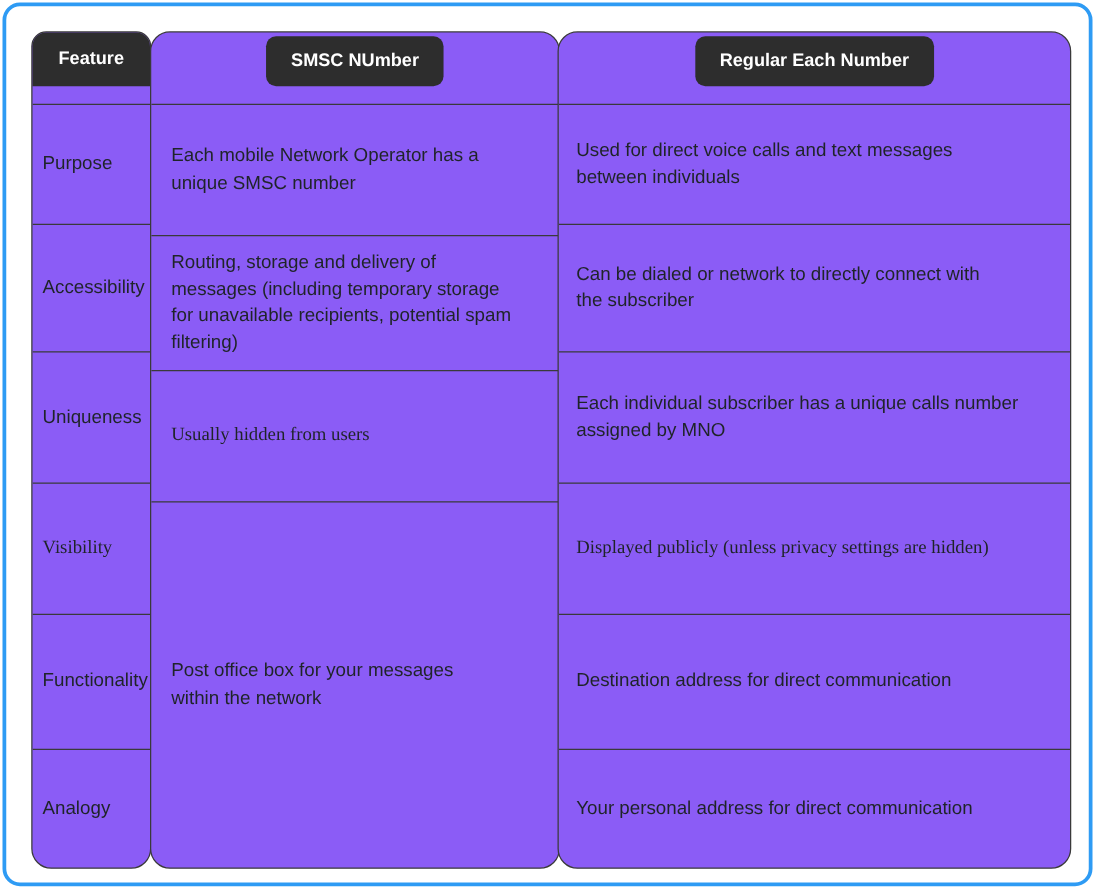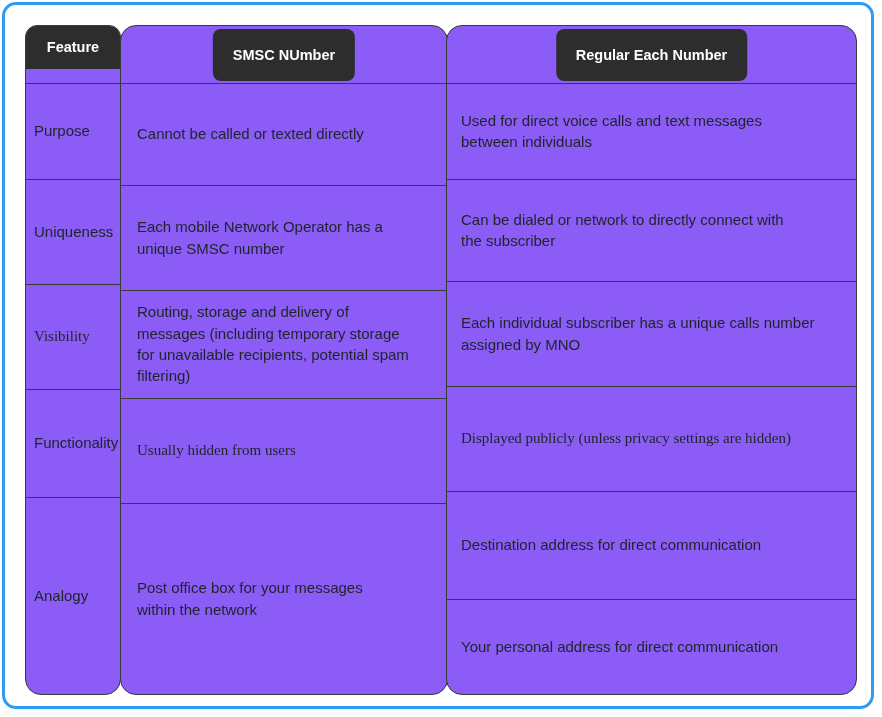--- a/index.html
+++ b/index.html
@@ -53,21 +53,21 @@
     justify-content: center;
     color: #ffffff;
     font-weight: bold;
     font-size: 14.5px;
   }
   .header .pill {
     position: absolute;
     left: 50%;
     top: 3px;
     transform: translateX(-50%);
-    height: 52px;
+    height: 40px;
     background: #2d2d2d;
     border-radius: 8px;
     display: flex;
     align-items: center;
     justify-content: center;
     color: #ffffff;
     font-weight: bold;
     font-size: 14.5px;
     padding: 0 20px;
     white-space: nowrap;
@@ -100,33 +100,33 @@
 
 <div class="frame">
 
   <div class="card card-feature">
     <div class="header">
       <div class="tab">
         <span>Feature</span>
       </div>
     </div>
     <div class="cell rh1">Purpose</div>
+    <div class="cell rh2">Accessibility</div>
     <div class="cell rh3">Uniqueness</div>
     <div class="cell rh4">Visibility</div>
     <div class="cell rh5">Functionality</div>
     <div class="cell rh6">Analogy</div>
   </div>
 
   <div class="card card-smsc">
     <div class="header">
       <div class="pill">
         <span>SMSC NUmber</span>
       </div>
     </div>
-    <div class="cell rh2">Cannot be called or texted directly</div>
     <div class="cell rh3">Each mobile Network Operator has a
 unique SMSC number</div>
     <div class="cell rh5">Routing, storage and delivery of
 messages (including temporary storage
 for unavailable recipients, potential spam
 filtering)</div>
     <div class="cell rh4">Usually hidden from users</div>
     <div class="cell rh6">Post office box for your messages
 within the network</div>
   </div>

